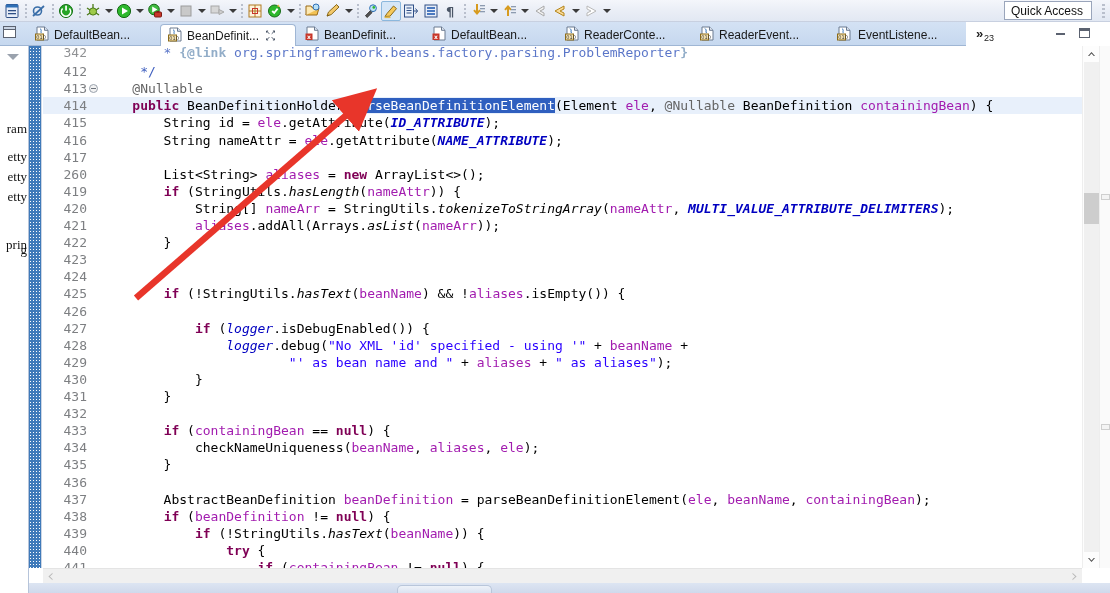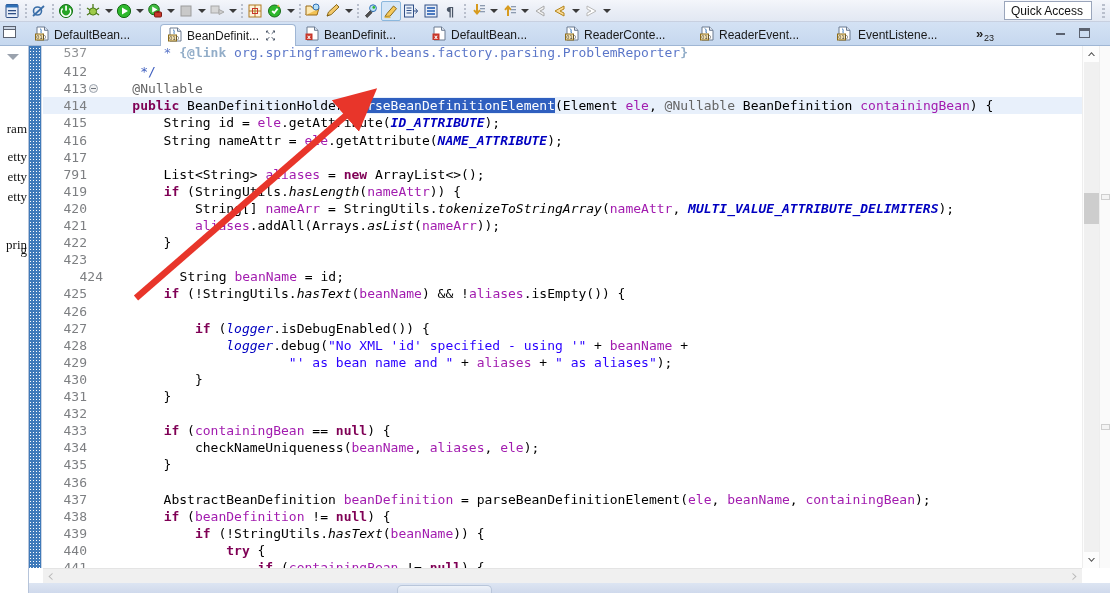--- a/index.html
+++ b/index.html
@@ -52,21 +52,21 @@
     border: 1px solid #9aa5bb; background: #fff;
     font-size: 12px; line-height: 17px; color: #111; text-align: left;
   }
   .qdots {
     position: absolute; right: 5px; top: 4px; width: 3px; height: 14px;
     background: repeating-linear-gradient(to bottom,#b9bfcc 0 2px, transparent 2px 4px);
   }
 
   
   .tabbar {
-    position: absolute; left: 0; top: 22px; width: 1110px; height: 24px;
+    position: absolute; left: 0; top: 22px; width: 966px; height: 24px;
     background: linear-gradient(to bottom,#d4e2f4 0%, #c6d8ef 100%);
     border-bottom: 1px solid #9fb6d4;
   }
   .viewmenu-icon {
     position: absolute; left: 2px; top: 3px; width: 17px; height: 15px;
   }
   .tab {
     position: absolute; top: 2px; height: 22px;
     display: flex; align-items: center; gap: 4px;
     padding: 0 7px; font-size: 12px; color: #1a1a1a;
@@ -547,34 +547,34 @@
         <div class="hint" style="top: 196px;">g</div>
       </div>
   </div>
 
   <div class="editor">
     <div class="markerbar"></div>
     <div class="foldbar"></div>
 
     <div class="codearea">
       <div id="code-rows">
-          <div class="crow" style="top: -2px; position: absolute; left: 0px; right: 0px; opacity: 0.85;"><span class="lnum">537</span><span class="ctext"><span class="jd">        * </span><span class="jdt">{</span><span class="jdt">@link</span><span class="jd"> org.springframework.beans.factory.parsing.ProblemReporter</span><span class="jdt">}</span></span></div>
+          <div class="crow" style="top: -2px; position: absolute; left: 0px; right: 0px; opacity: 0.85;"><span class="lnum">342</span><span class="ctext"><span class="jd">        * </span><span class="jdt">{</span><span class="jdt">@link</span><span class="jd"> org.springframework.beans.factory.parsing.ProblemReporter</span><span class="jdt">}</span></span></div>
           <div class="crow" style="top: 17.1px; position: absolute; left: 0px; right: 0px;"><span class="lnum">412</span><span class="ctext"><span class="jd">     */</span></span></div>
           <div class="crow" style="top: 34.2px; position: absolute; left: 0px; right: 0px;"><span class="lnum">413</span><span class="fold-marker" style="left: 46px; top: 4px; position: absolute;"></span><span class="ctext"><span class="ann">    @Nullable</span></span></div>
           <div class="crow current" style="top: 51.3px; position: absolute; left: 0px; right: 0px;"><span class="lnum">414</span><span class="ctext"><span class="pl">    </span><span class="kw">public</span><span class="pl"> </span><span class="pl">BeanDefinitionHolder</span><span class="pl"> </span><span class="sel">parseBeanDefinitionElement</span><span class="pl">(</span><span class="pl">Element</span><span class="pl"> </span><span class="var">ele</span><span class="pl">, </span><span class="ann">@Nullable</span><span class="pl"> </span><span class="pl">BeanDefinition</span><span class="pl"> </span><span class="var">containingBean</span><span class="pl">) {</span></span></div>
           <div class="crow" style="top: 68.4px; position: absolute; left: 0px; right: 0px;"><span class="lnum">415</span><span class="ctext"><span class="pl">        String id = </span><span class="var">ele</span><span class="pl">.getAttribute(</span><span class="sf">ID_ATTRIBUTE</span><span class="pl">);</span></span></div>
           <div class="crow" style="top: 85.5px; position: absolute; left: 0px; right: 0px;"><span class="lnum">416</span><span class="ctext"><span class="pl">        String nameAttr = </span><span class="var">ele</span><span class="pl">.getAttribute(</span><span class="sf">NAME_ATTRIBUTE</span><span class="pl">);</span></span></div>
           <div class="crow" style="top: 102.6px; position: absolute; left: 0px; right: 0px;"><span class="lnum">417</span><span class="ctext"><span class="pl"></span></span></div>
-          <div class="crow" style="top: 119.7px; position: absolute; left: 0px; right: 0px;"><span class="lnum">791</span><span class="ctext"><span class="pl">        List&lt;String&gt; </span><span class="var">aliases</span><span class="pl"> = </span><span class="kw">new</span><span class="pl"> ArrayList&lt;&gt;();</span></span></div>
+          <div class="crow" style="top: 119.7px; position: absolute; left: 0px; right: 0px;"><span class="lnum">260</span><span class="ctext"><span class="pl">        List&lt;String&gt; </span><span class="var">aliases</span><span class="pl"> = </span><span class="kw">new</span><span class="pl"> ArrayList&lt;&gt;();</span></span></div>
           <div class="crow" style="top: 136.8px; position: absolute; left: 0px; right: 0px;"><span class="lnum">419</span><span class="ctext"><span class="pl">        </span><span class="kw">if</span><span class="pl"> (StringUtils.</span><span class="sm">hasLength</span><span class="pl">(</span><span class="var">nameAttr</span><span class="pl">)) {</span></span></div>
           <div class="crow" style="top: 153.9px; position: absolute; left: 0px; right: 0px;"><span class="lnum">420</span><span class="ctext"><span class="pl">            String[] </span><span class="var">nameArr</span><span class="pl"> = StringUtils.</span><span class="sm">tokenizeToStringArray</span><span class="pl">(</span><span class="var">nameAttr</span><span class="pl">, </span><span class="sf">MULTI_VALUE_ATTRIBUTE_DELIMITERS</span><span class="pl">);</span></span></div>
           <div class="crow" style="top: 171px; position: absolute; left: 0px; right: 0px;"><span class="lnum">421</span><span class="ctext"><span class="pl">            </span><span class="var">aliases</span><span class="pl">.addAll(Arrays.</span><span class="sm">asList</span><span class="pl">(</span><span class="var">nameArr</span><span class="pl">));</span></span></div>
           <div class="crow" style="top: 188.1px; position: absolute; left: 0px; right: 0px;"><span class="lnum">422</span><span class="ctext"><span class="pl">        }</span></span></div>
           <div class="crow" style="top: 205.2px; position: absolute; left: 0px; right: 0px;"><span class="lnum">423</span><span class="ctext"><span class="pl"></span></span></div>
-          <div class="crow" style="top: 222.3px; position: absolute; left: 16px; right: 0px; padding-left: 28px;"><span class="lnum">424</span><span class="ctext"><span class="pl">        String </span><span class="var">beanName</span><span class="pl"> = id;</span></span></div>
+          <div class="crow" style="top: 222.3px; position: absolute; left: 0px; right: 0px; padding-left: 28px;"><span class="lnum">424</span></div>
           <div class="crow" style="top: 239.4px; position: absolute; left: 0px; right: 0px;"><span class="lnum">425</span><span class="ctext"><span class="pl">        </span><span class="kw">if</span><span class="pl"> (!StringUtils.</span><span class="sm">hasText</span><span class="pl">(</span><span class="var">beanName</span><span class="pl">) &amp;&amp; !</span><span class="var">aliases</span><span class="pl">.isEmpty()) {</span></span></div>
           <div class="crow" style="top: 256.5px; position: absolute; left: 0px; right: 0px;"><span class="lnum">426</span></div>
           <div class="crow" style="top: 273.6px; position: absolute; left: 0px; right: 0px;"><span class="lnum">427</span><span class="ctext"><span class="pl">            </span><span class="kw">if</span><span class="pl"> (</span><span class="fld">logger</span><span class="pl">.isDebugEnabled()) {</span></span></div>
           <div class="crow" style="top: 290.7px; position: absolute; left: 0px; right: 0px;"><span class="lnum">428</span><span class="ctext"><span class="pl">                </span><span class="fld">logger</span><span class="pl">.debug(</span><span class="str">"No XML 'id' specified - using '"</span><span class="pl"> + </span><span class="var">beanName</span><span class="pl"> +</span></span></div>
           <div class="crow" style="top: 307.8px; position: absolute; left: 0px; right: 0px;"><span class="lnum">429</span><span class="ctext"><span class="pl">                        </span><span class="str">"' as bean name and "</span><span class="pl"> + </span><span class="var">aliases</span><span class="pl"> + </span><span class="str">" as aliases"</span><span class="pl">);</span></span></div>
           <div class="crow" style="top: 324.9px; position: absolute; left: 0px; right: 0px;"><span class="lnum">430</span><span class="ctext"><span class="pl">            }</span></span></div>
           <div class="crow" style="top: 342px; position: absolute; left: 0px; right: 0px;"><span class="lnum">431</span><span class="ctext"><span class="pl">        }</span></span></div>
           <div class="crow" style="top: 359.1px; position: absolute; left: 0px; right: 0px;"><span class="lnum">432</span><span class="ctext"><span class="pl"></span></span></div>
           <div class="crow" style="top: 376.2px; position: absolute; left: 0px; right: 0px;"><span class="lnum">433</span><span class="ctext"><span class="pl">        </span><span class="kw">if</span><span class="pl"> (</span><span class="var">containingBean</span><span class="pl"> == </span><span class="kw">null</span><span class="pl">) {</span></span></div>
           <div class="crow" style="top: 393.3px; position: absolute; left: 0px; right: 0px;"><span class="lnum">434</span><span class="ctext"><span class="pl">            checkNameUniqueness(</span><span class="var">beanName</span><span class="pl">, </span><span class="var">aliases</span><span class="pl">, </span><span class="var">ele</span><span class="pl">);</span></span></div>

